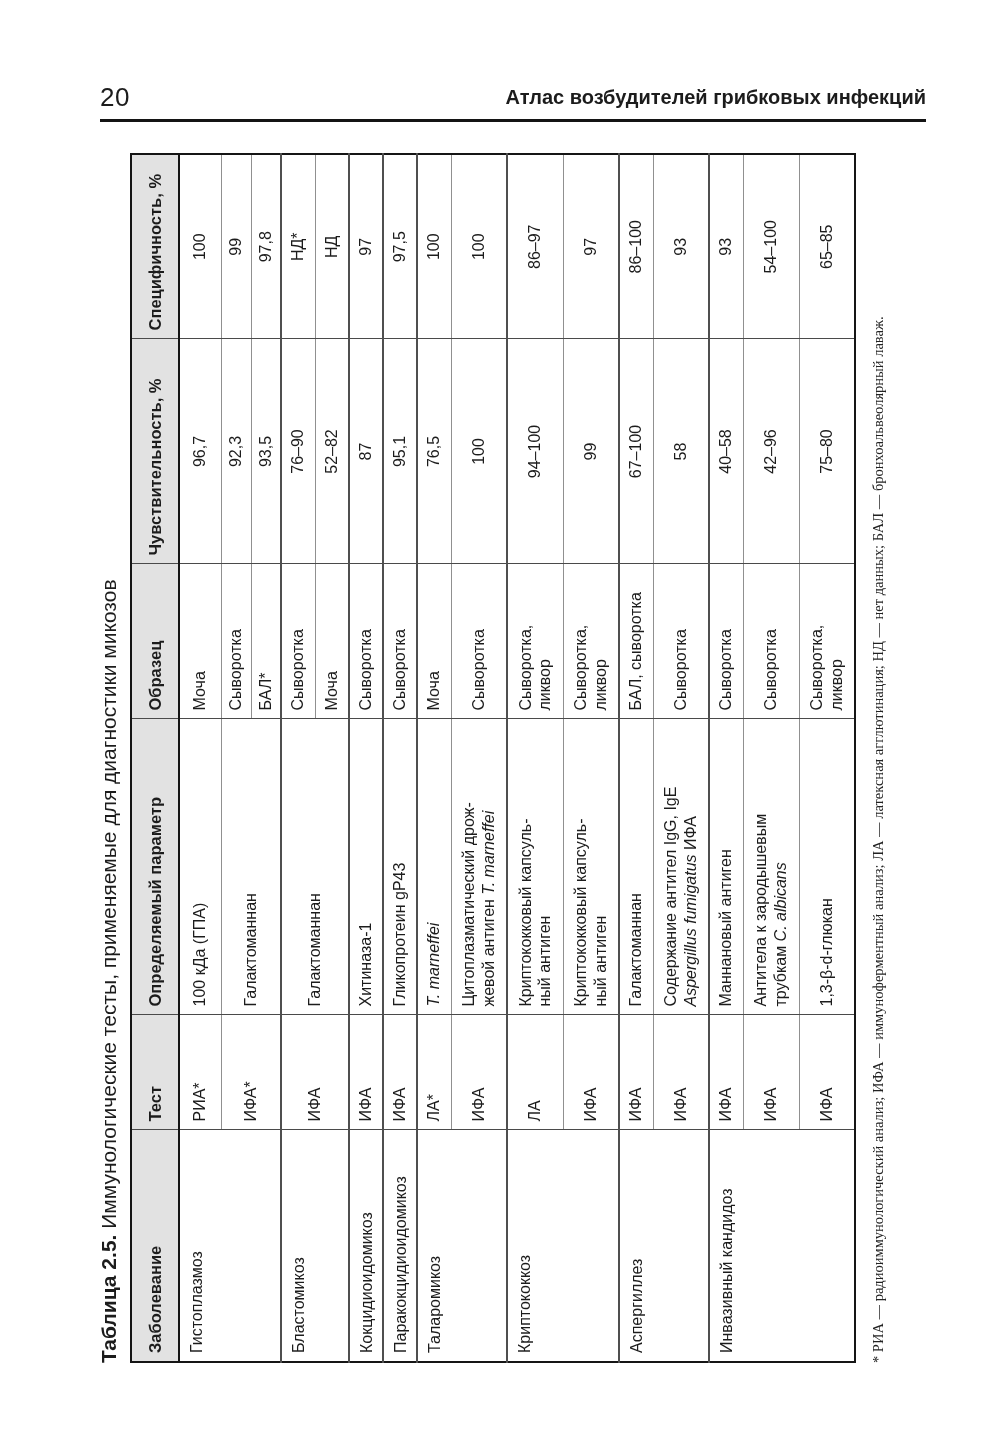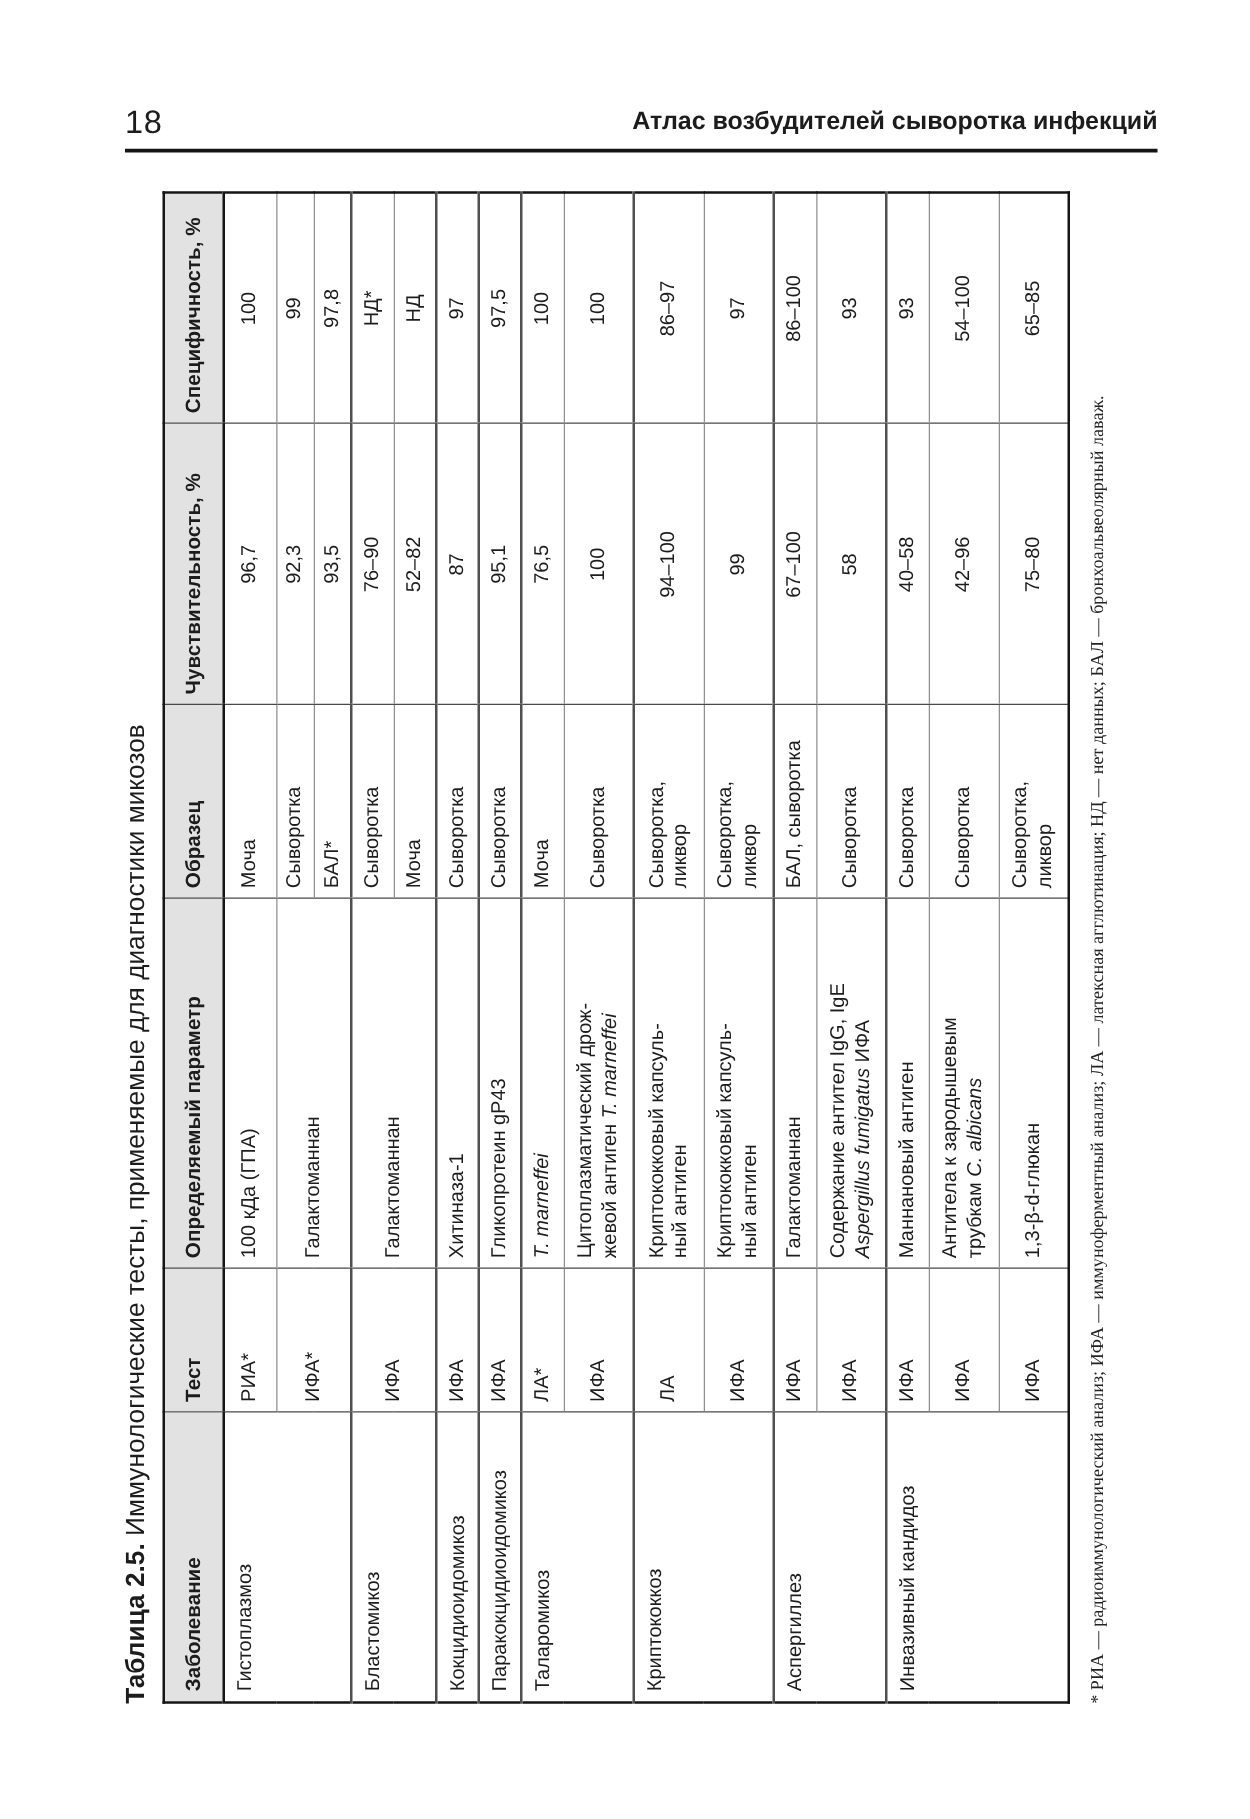--- a/index.html
+++ b/index.html
@@ -50,22 +50,22 @@
 
   .footnote {
     margin-top:14px; font-family:"Liberation Serif", serif;
     font-size:14.5px; white-space:nowrap; color:#222;
   }
 </style>
 </head>
 <body>
 
 <div class="pagehead">
-  <div class="pagenum">18</div>
-  <div class="runtitle">Атлас возбудителей сыворотка инфекций</div>
+  <div class="pagenum">20</div>
+  <div class="runtitle">Атлас возбудителей грибковых инфекций</div>
 </div>
 <div class="headrule"></div>
 
 <div class="rotated">
 
   <div class="tbltitle"><b>Таблица 2.5.</b><span> Иммунологические тесты, применяемые для диагностики микозов</span></div>
 
   <table class="maintbl">
     <colgroup>
       <col style="width:232px">

